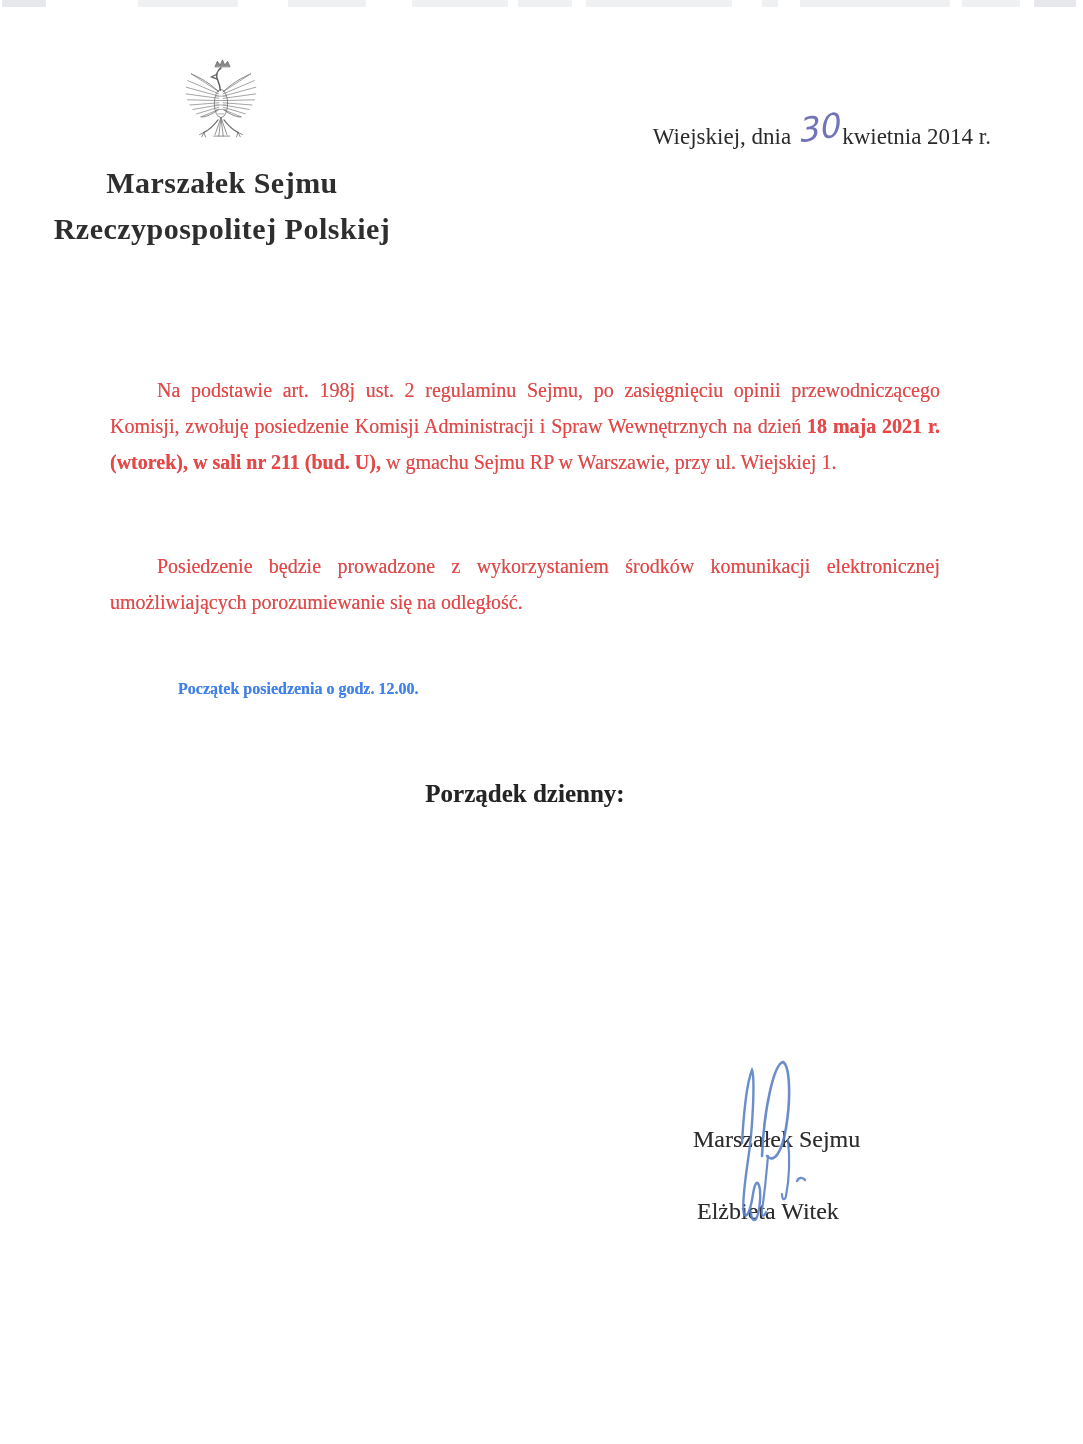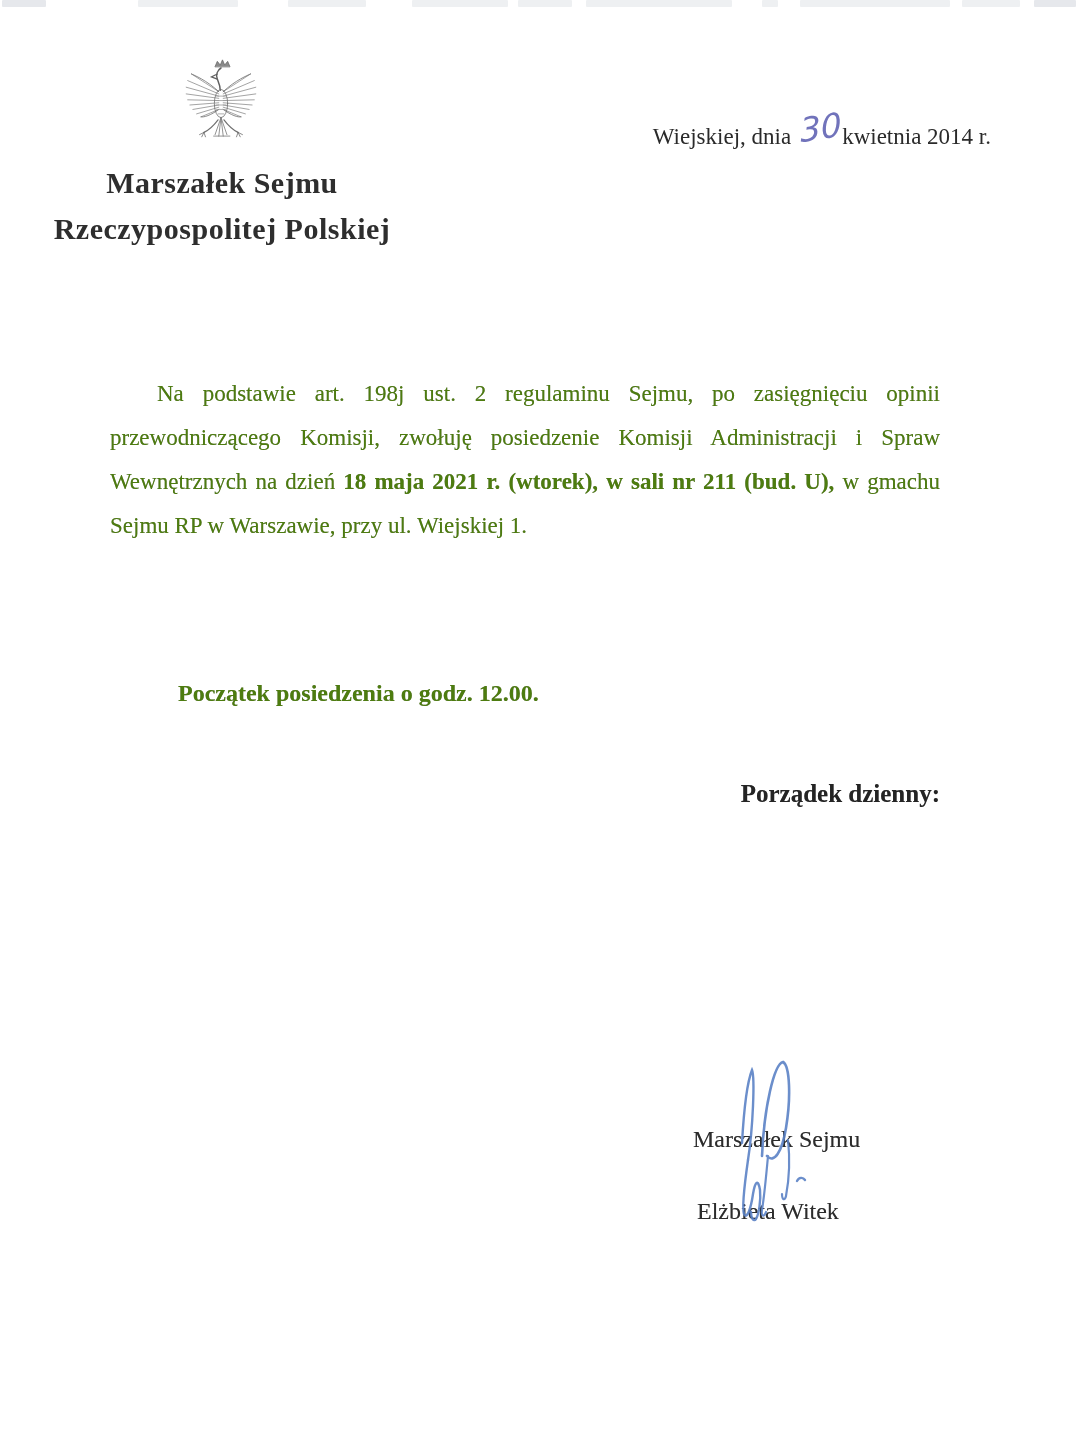--- a/index.html
+++ b/index.html
@@ -38,34 +38,34 @@
     display:inline-block;
     font-family:"DejaVu Sans",sans-serif;
     font-style:italic;font-weight:normal;
     font-size:33px;color:#7173bb;
     transform:rotate(-9deg) skewX(-6deg);
     position:relative;top:-5px;margin:0 0 0 9px;
   }
   
   .para{
     position:absolute;left:110px;width:830px;
-    font-size:23px;line-height:44px;
-    text-align:justify;color:#4d7c0f;
+    font-size:20px;line-height:36px;
+    text-align:justify;color:#ef4444;
     text-shadow:0 0 .4px rgba(40,40,40,.45);
   }
   .para.indent{text-indent:47px;}
   strong,b{font-weight:bold;}
   .start-line{
     position:absolute;left:178px;top:680px;
-    font-size:24px;font-weight:bold;color:#4d7c0f;
+    font-size:16px;font-weight:bold;color:#3b82f6;
     text-shadow:0 0 .4px rgba(40,40,40,.45);
   }
   .agenda-heading{
     position:absolute;left:110px;top:780px;width:830px;
-    text-align:right;font-size:25px;font-weight:bold;color:#242424;
+    text-align:center;font-size:25px;font-weight:bold;color:#242424;
     text-shadow:0 0 .4px rgba(40,40,40,.45);
   }
   
   .sig-title{
     position:absolute;left:693px;top:1126px;
     font-size:24px;color:#2c2c2c;
     text-shadow:0 0 .4px rgba(40,40,40,.4);
   }
   .sig-name{
     position:absolute;left:697px;top:1198px;
@@ -121,20 +121,21 @@
     <div class="line1">Marszałek Sejmu</div>
     <div class="line2">Rzeczypospolitej Polskiej</div>
   </div>
 
   <div class="dateline">
     <span class="part">Wiejskiej, dnia</span><span class="hand-day">30</span><span class="part">kwietnia 2014 r.</span>
   </div>
 
   <div class="para indent" style="top:372px;"><span>Na podstawie art. 198j ust. 2 regulaminu Sejmu, po zasięgnięciu opinii przewodniczącego Komisji, zwołuję posiedzenie Komisji Administracji i Spraw Wewnętrznych na dzień  </span><strong>18 maja 2021 r. (wtorek), w sali nr 211 (bud. U),</strong><span> w gmachu Sejmu RP w Warszawie, przy ul. Wiejskiej 1.</span></div>
 
+  <div class="para indent" style="top:548px;">Posiedzenie będzie prowadzone z wykorzystaniem środków komunikacji elektronicznej umożliwiających porozumiewanie się na odległość.</div>
 
   <div class="start-line">Początek posiedzenia o godz. 12.00.</div>
 
   <div class="agenda-heading">Porządek dzienny:</div>
 
 
   <div class="sig-title">Marszałek Sejmu</div>
   <div class="sig-name">Elżbieta Witek</div>
 
   <div class="sig-scribble">

